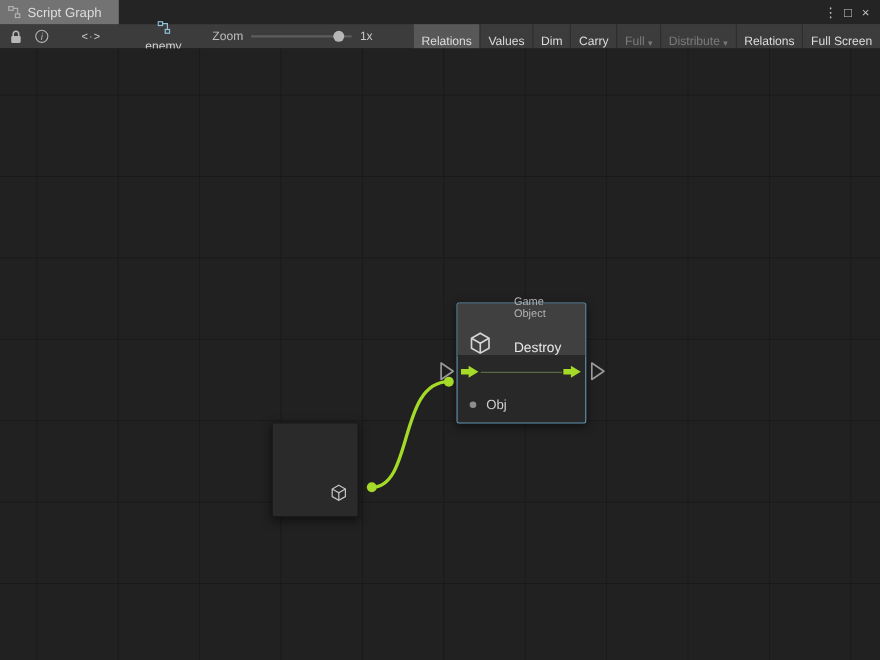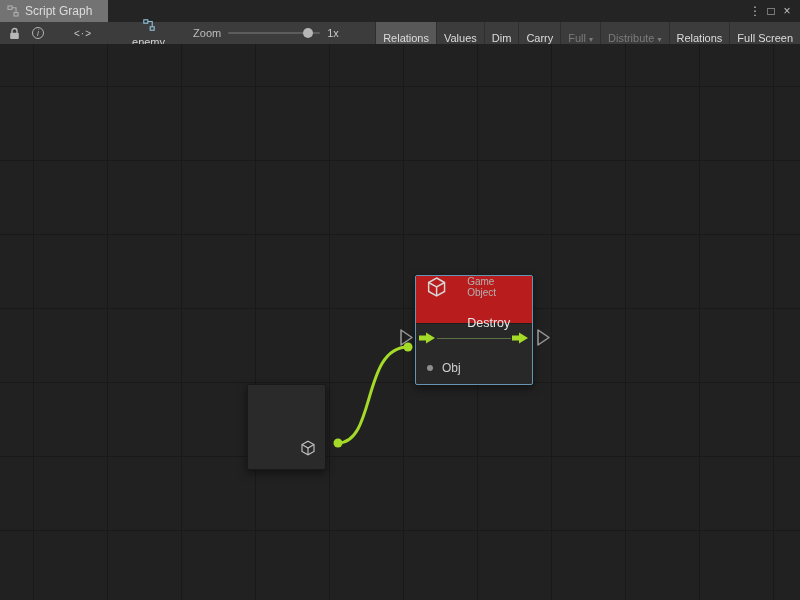--- a/index.html
+++ b/index.html
@@ -72,22 +72,22 @@
   .node-this .hdr { display: flex; align-items: center; gap: 6px; padding: 10px 6px 0 6px; }
   .node-this .title { font-size: 12.5px; color: #e2e2e2; }
   .this-cube { position: absolute; right: 9px; bottom: 13px; }
 
   
   .node-destroy {
     left: 415px; top: 231px; width: 118px; height: 110px;
     border: 1px solid #6496b4; background: #282828;
   }
   .nd-hdr {
-    height: 48px; display: flex; align-items: flex-start; gap: 20px;
-    padding: 0 8px 0 10px; background: #b91c1c; border-bottom: 1px solid #1e1e1e;
+    height: 48px; display: flex; align-items: flex-end; gap: 20px;
+    padding: 0 8px 0 10px; background: #404040; border-bottom: 1px solid #1e1e1e;
   }
   .nd-cat { font-size: 10px; color: #b2b2b2; }
   .nd-title { font-size: 12.5px; color: #e8e8e8; margin-top: 18px; }
   .flow-row { position: relative; height: 28px; }
   .flow-arrow-left  { position: absolute; left: 3px;  top: 50%; transform: translateY(-50%); }
   .flow-arrow-right { position: absolute; right: 3px; top: 50%; transform: translateY(-50%); }
   .relation-line { position: absolute; left: 21px; right: 21px; top: 50%; height: 1px; background: #5e7046; }
   .obj-row { display: flex; align-items: center; gap: 9px; padding: 9px 0 0 11px; }
   .port-dot { width: 6px; height: 6px; border-radius: 50%; background: #8e8e8e; flex: 0 0 auto; }
   .obj-label { font-size: 12px; color: #cfcfcf; }

